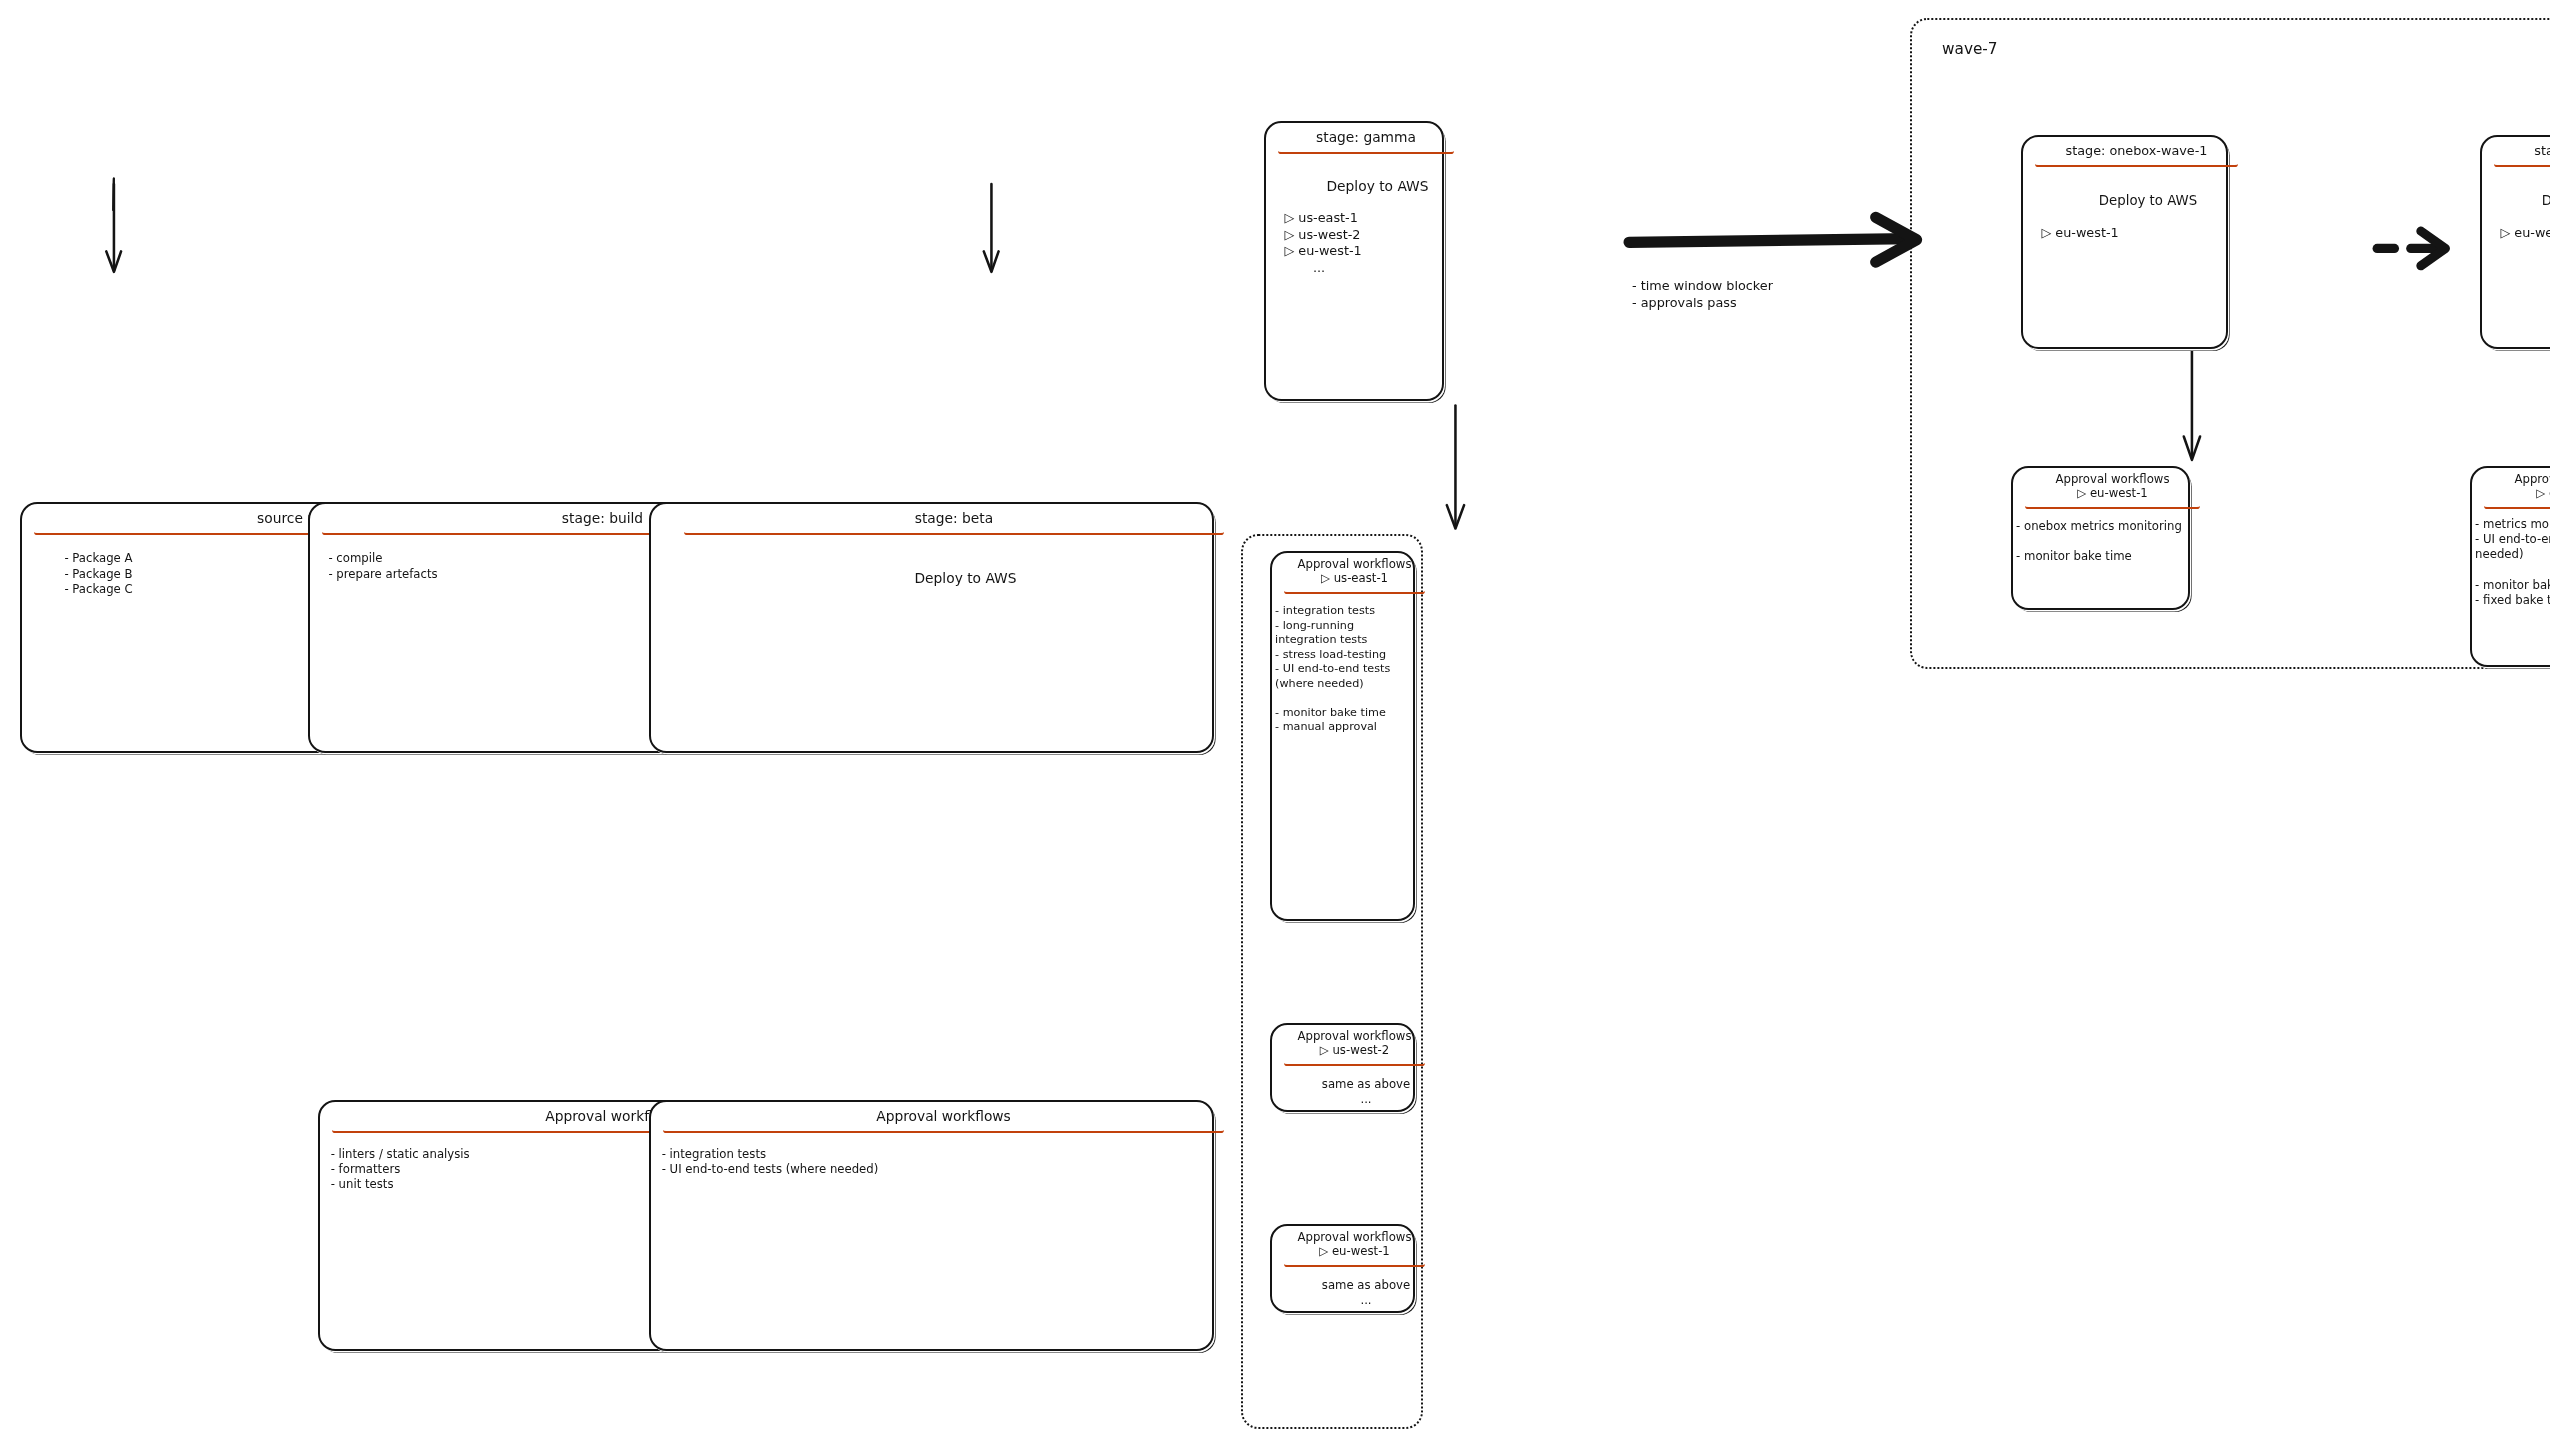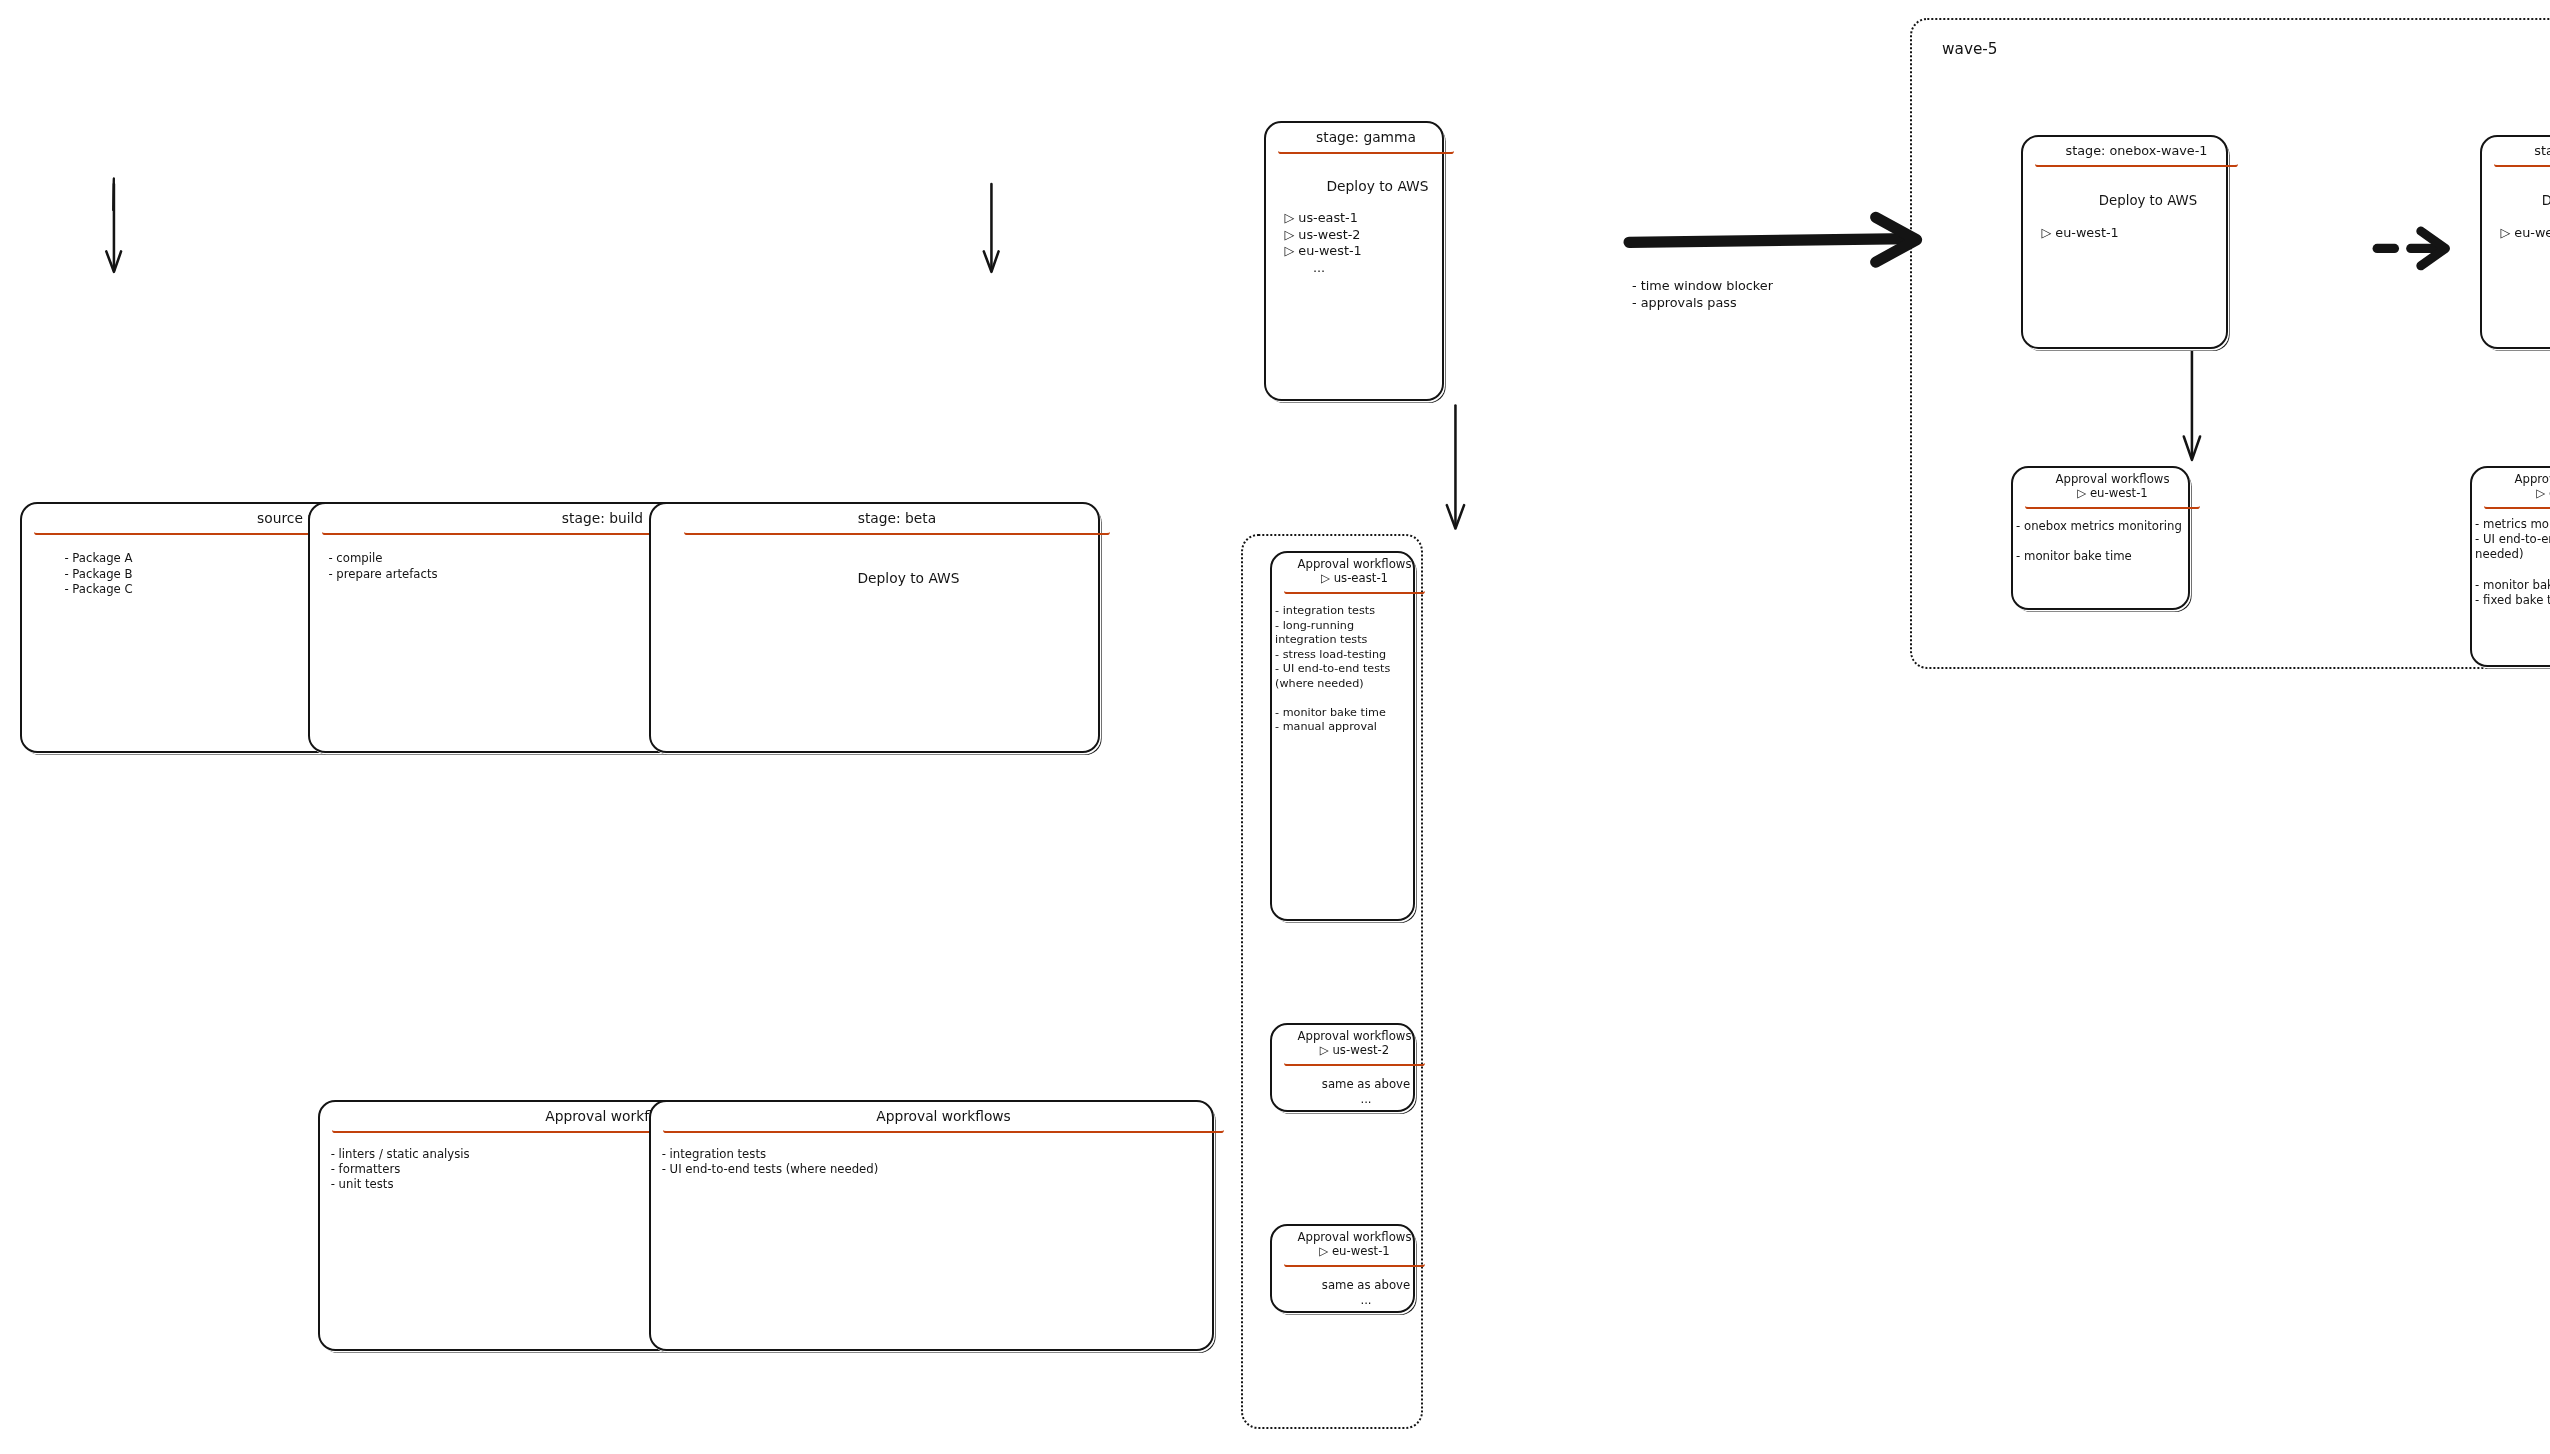--- a/index.html
+++ b/index.html
@@ -137,21 +137,21 @@
   <svg class="arrow" style="left:2545px;top:347px;width:56px;height:117px;" viewBox="0 0 110 230" width="56" height="117">
     <g stroke="#141414" stroke-width="5" fill="none" stroke-linecap="round" stroke-linejoin="round">
       <path d="M48 0 L48 216"></path>
       <path d="M32 176 L48 222 L64 176"></path>
     </g>
   </svg>
 
   <div class="group dotted" style="left:1241px;top:534px;width:182px;height:895px;"></div>
 
   <div class="group dotted" style="left:1910px;top:18.4px;width:705px;height:651px;"></div>
-  <div class="group-label hand" style="left:1942px;top:40px;font-size:15.3px;">wave-5</div>
+  <div class="group-label hand" style="left:1942px;top:40px;font-size:15.3px;">wave-7</div>
 
   <div class="card" style="left: 20.4px; top: 502px; width: 565px; height: 251px; border-width: 2.6px; border-radius: 17.3px;">
     <div class="card-title hand" style="font-size: 13.8px; border-bottom-width: 2.6px;">source packages</div>
     <div class="card-body bul hand" style="font-size: 11.7px; padding: 16px 0px 0px 42px;">- Package A
 - Package B
 - Package C</div>
   </div>
 
   <div class="card" style="left: 308px; top: 502px; width: 565px; height: 251px; border-width: 2.6px; border-radius: 17.3px;">
     <div class="card-title hand" style="font-size: 13.8px; border-bottom-width: 2.6px;">stage: build</div>
@@ -159,21 +159,21 @@
 - prepare artefacts</div>
   </div>
 
   <div class="card" style="left: 318px; top: 1100px; width: 565px; height: 251px; border-width: 2.6px; border-radius: 17.3px;">
     <div class="card-title hand" style="font-size: 13.8px; border-bottom-width: 2.6px;">Approval workflows</div>
     <div class="card-body bul hand" style="font-size: 11.7px; padding: 13.3px 0px 0px 10.7px;">- linters / static analysis
 - formatters
 - unit tests</div>
   </div>
 
-  <div class="card" style="left: 649px; top: 502px; width: 451px; height: 251px; border-width: 2.6px; border-radius: 17.3px; padding-left: 21px;">
+  <div class="card" style="left: 649px; top: 502px; width: 565px; height: 251px; border-width: 2.6px; border-radius: 17.3px; padding-left: 21px;">
     <div class="card-title hand" style="font-size: 13.8px; border-bottom-width: 2.6px;">stage: beta</div>
     <div class="card-body centered hand" style="font-size: 13.8px; padding: 35px 0px 0px;">Deploy to AWS</div>
   </div>
 
   <div class="card" style="left: 649px; top: 1100px; width: 565px; height: 251px; border-width: 2.6px; border-radius: 17.3px;">
     <div class="card-title hand" style="font-size: 13.8px; border-bottom-width: 2.6px;">Approval workflows</div>
     <div class="card-body bul hand" style="font-size: 11.7px; padding: 13.3px 0px 0px 10.7px;">- integration tests
 - UI end-to-end tests (where needed)</div>
   </div>
 

